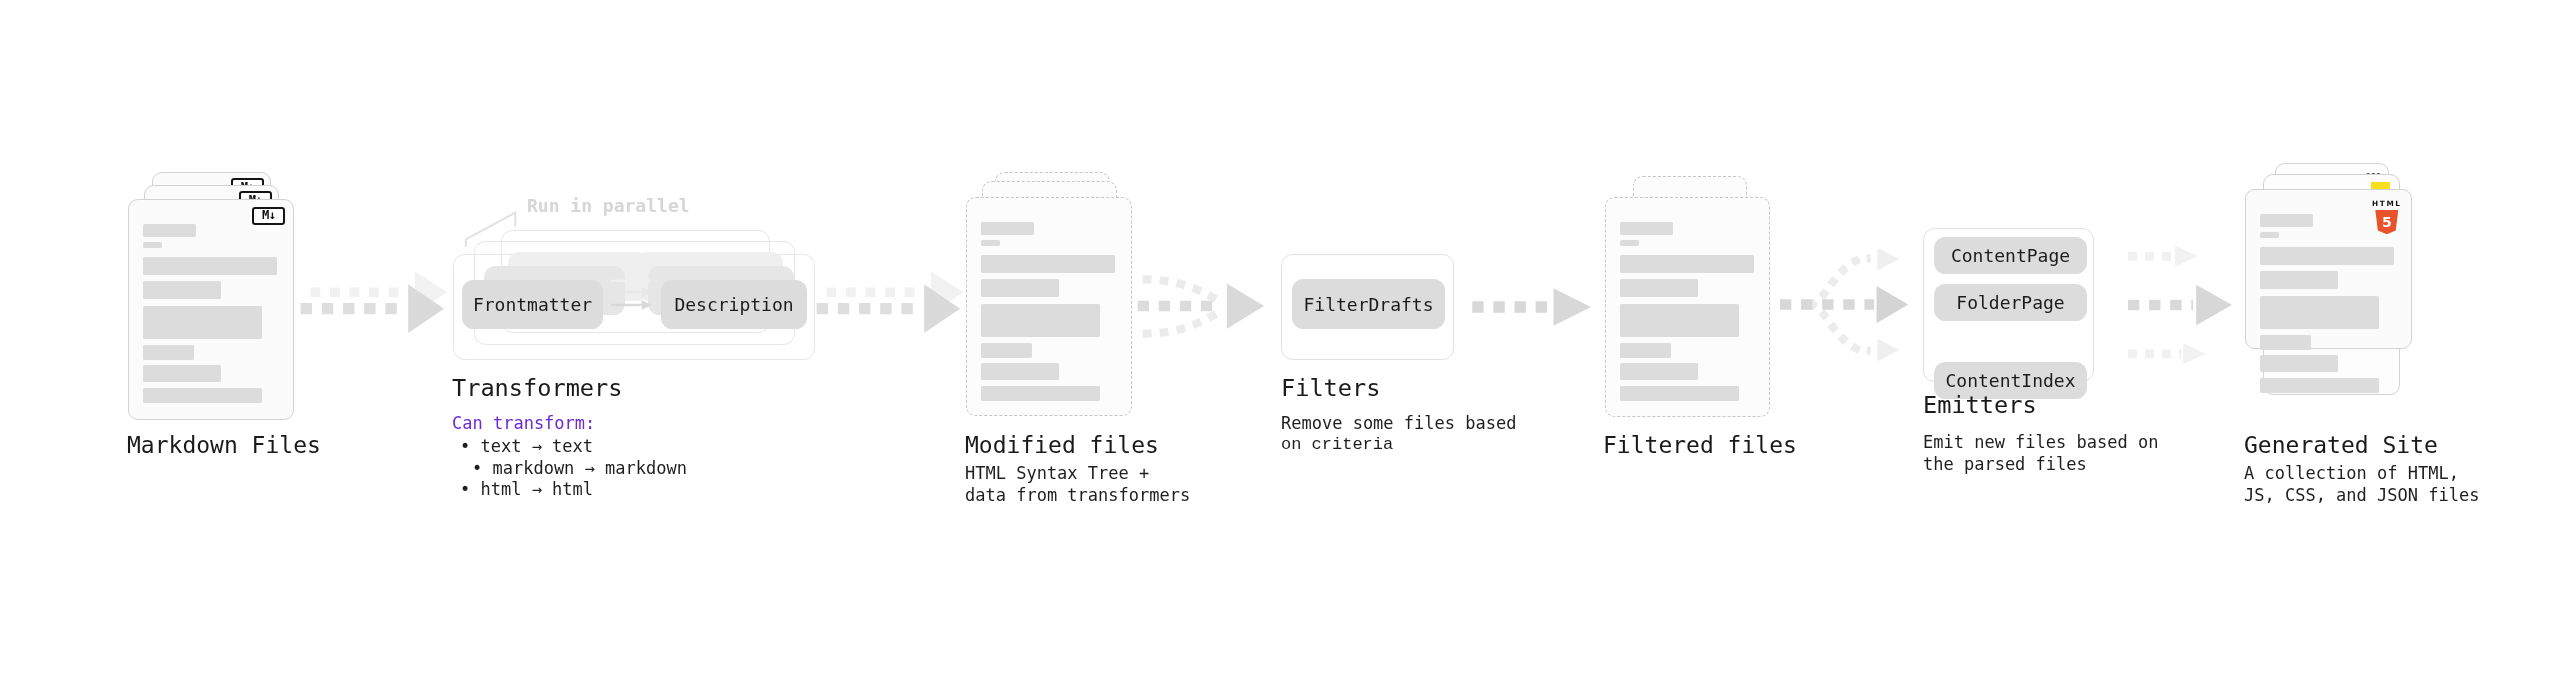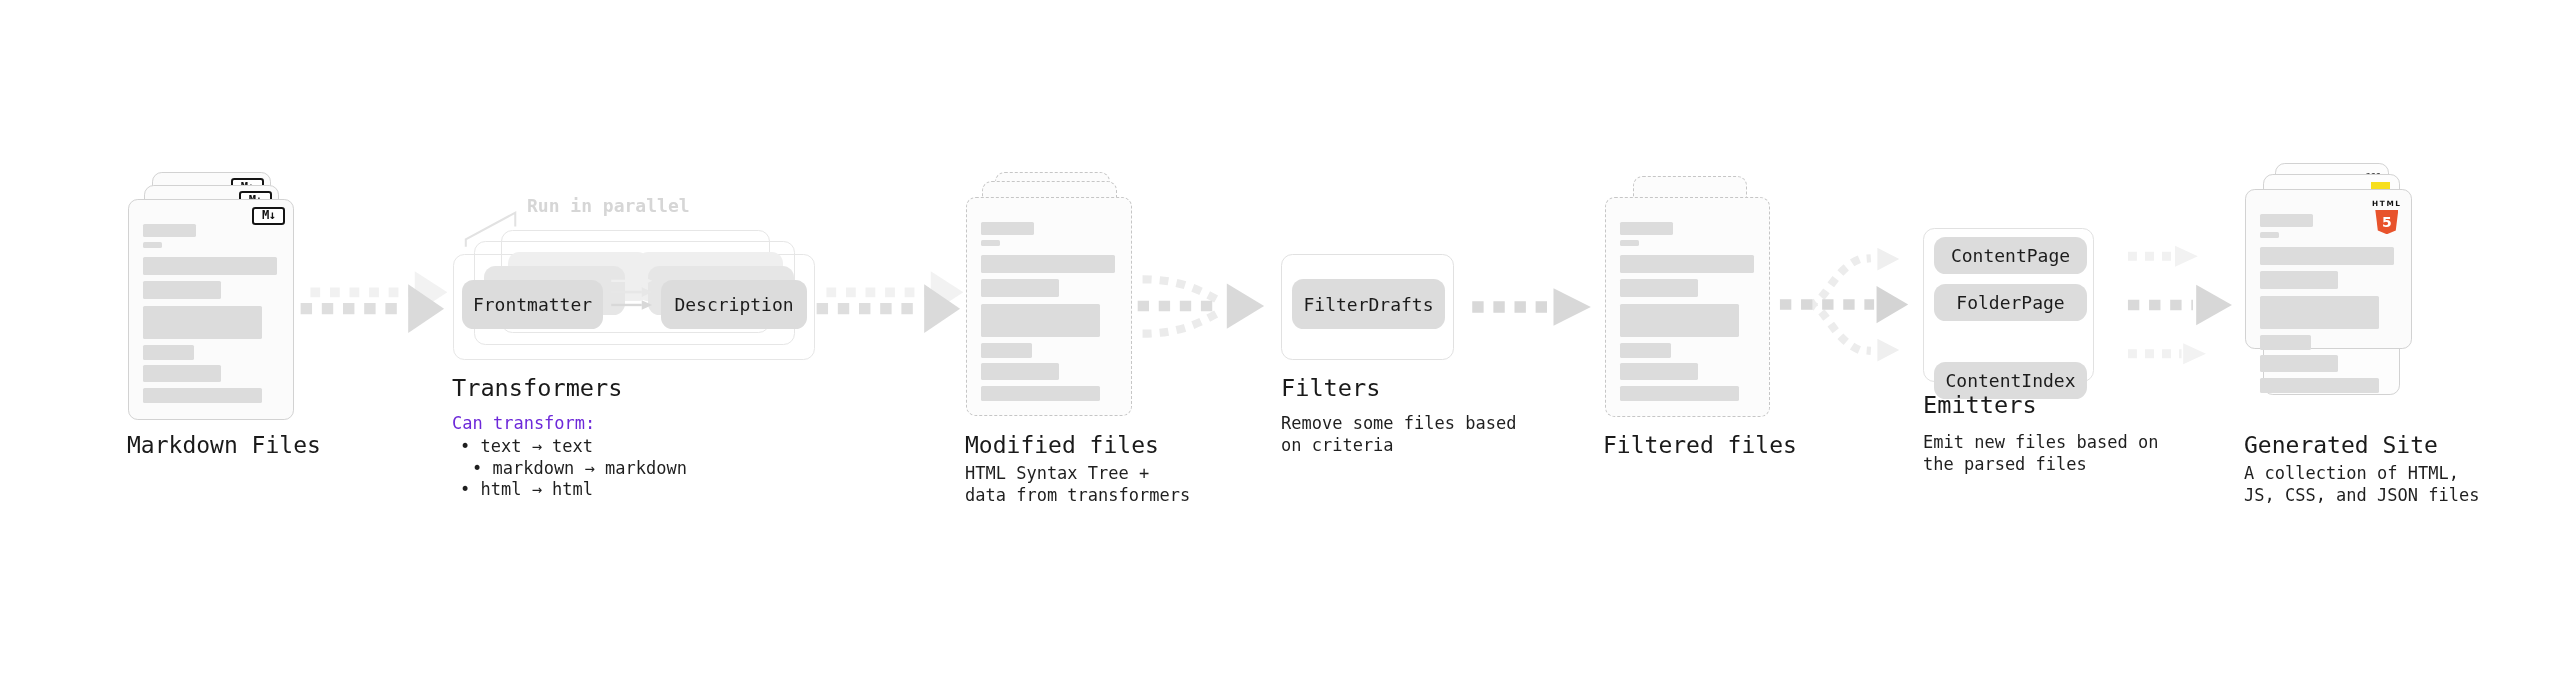--- a/index.html
+++ b/index.html
@@ -140,21 +140,21 @@
     <path d="M 8,14 C 55,14 80,28 104,41" fill="none" stroke="#ebebeb" stroke-width="10" stroke-dasharray="11 10"></path>
     <path d="M 8,81 C 55,81 80,67 104,54" fill="none" stroke="#ebebeb" stroke-width="10" stroke-dasharray="11 10"></path>
     <line x1="2" y1="47" x2="104" y2="47" stroke="#dcdcdc" stroke-width="13" stroke-dasharray="14 12"></line>
     <polygon points="112,19 112,75 158,47" fill="#d9d9d9"></polygon>
   </svg>
 
   <div class="frame solidbg" style="left:1281px;top:254px;width:173px;height:106px;"></div>
   <div class="pill" style="left:1292px;top:279px;width:153px;height:50px;">FilterDrafts</div>
   <div class="stage-label" style="left:1281px;top:374px;font-size:23.6px;">Filters</div>
   <div class="stage-sub" style="left:1281px;top:413px;">Remove some files based</div>
-  <div class="stage-sub" style="left:1281px;top:435px;">on criteria</div>
+  <div class="stage-sub" style="left:1281px;top:435px;font-family:Liberation Mono, monospace;">on criteria</div>
 
   <svg style="left:1469px;top:284px;" width="130" height="46" viewBox="0 0 160 56">
     <line x1="4" y1="28" x2="102" y2="28" stroke="#d8d8d8" stroke-width="14" stroke-dasharray="14 12"></line>
     <polygon points="104,5 104,51 150,28" fill="#d8d8d8"></polygon>
   </svg>
 
   <div>
     <div class="doc dashed" style="left:1633px;top:176px;width:114px;height:221px;z-index:1;"></div>
     <div class="doc dashed" style="left:1605px;top:197px;width:165px;height:220px;z-index:2;">
       <i class="bar b1"></i>

